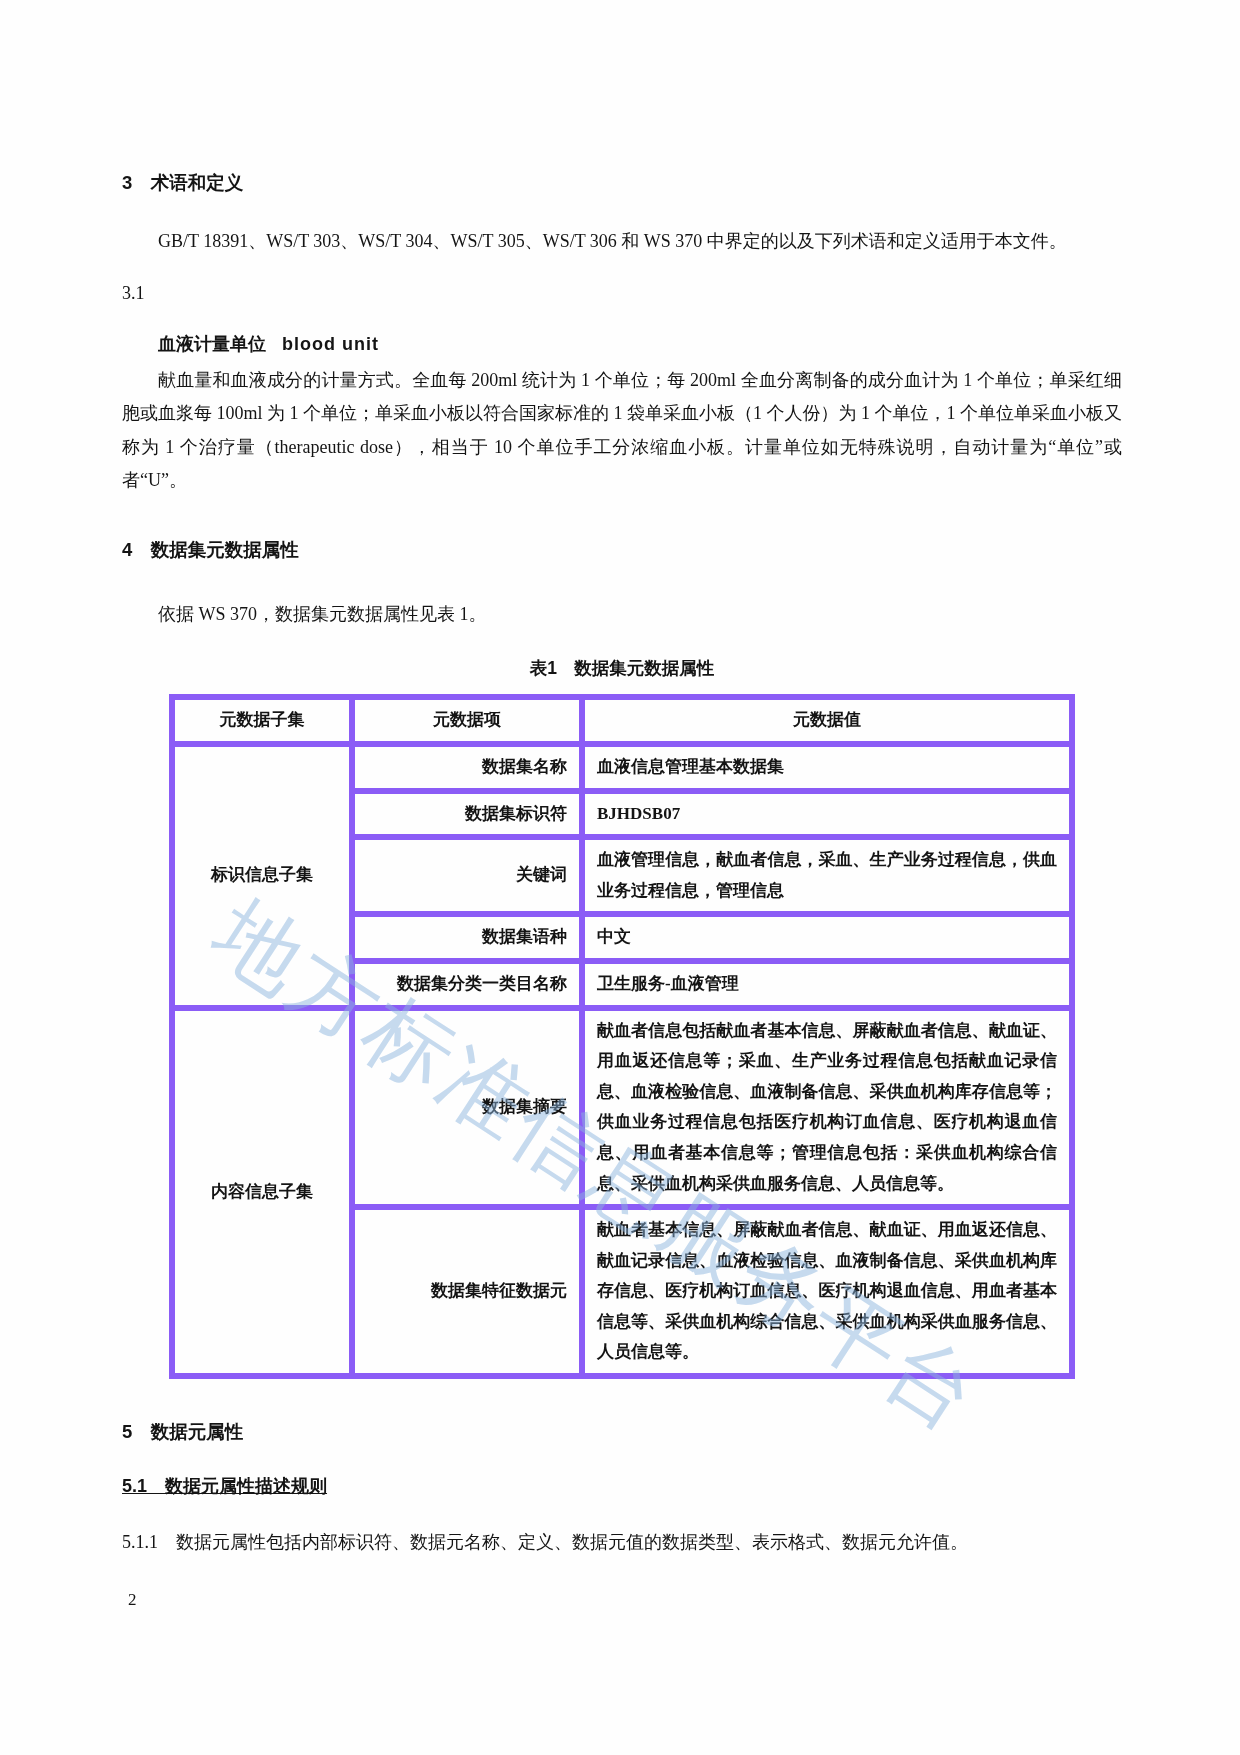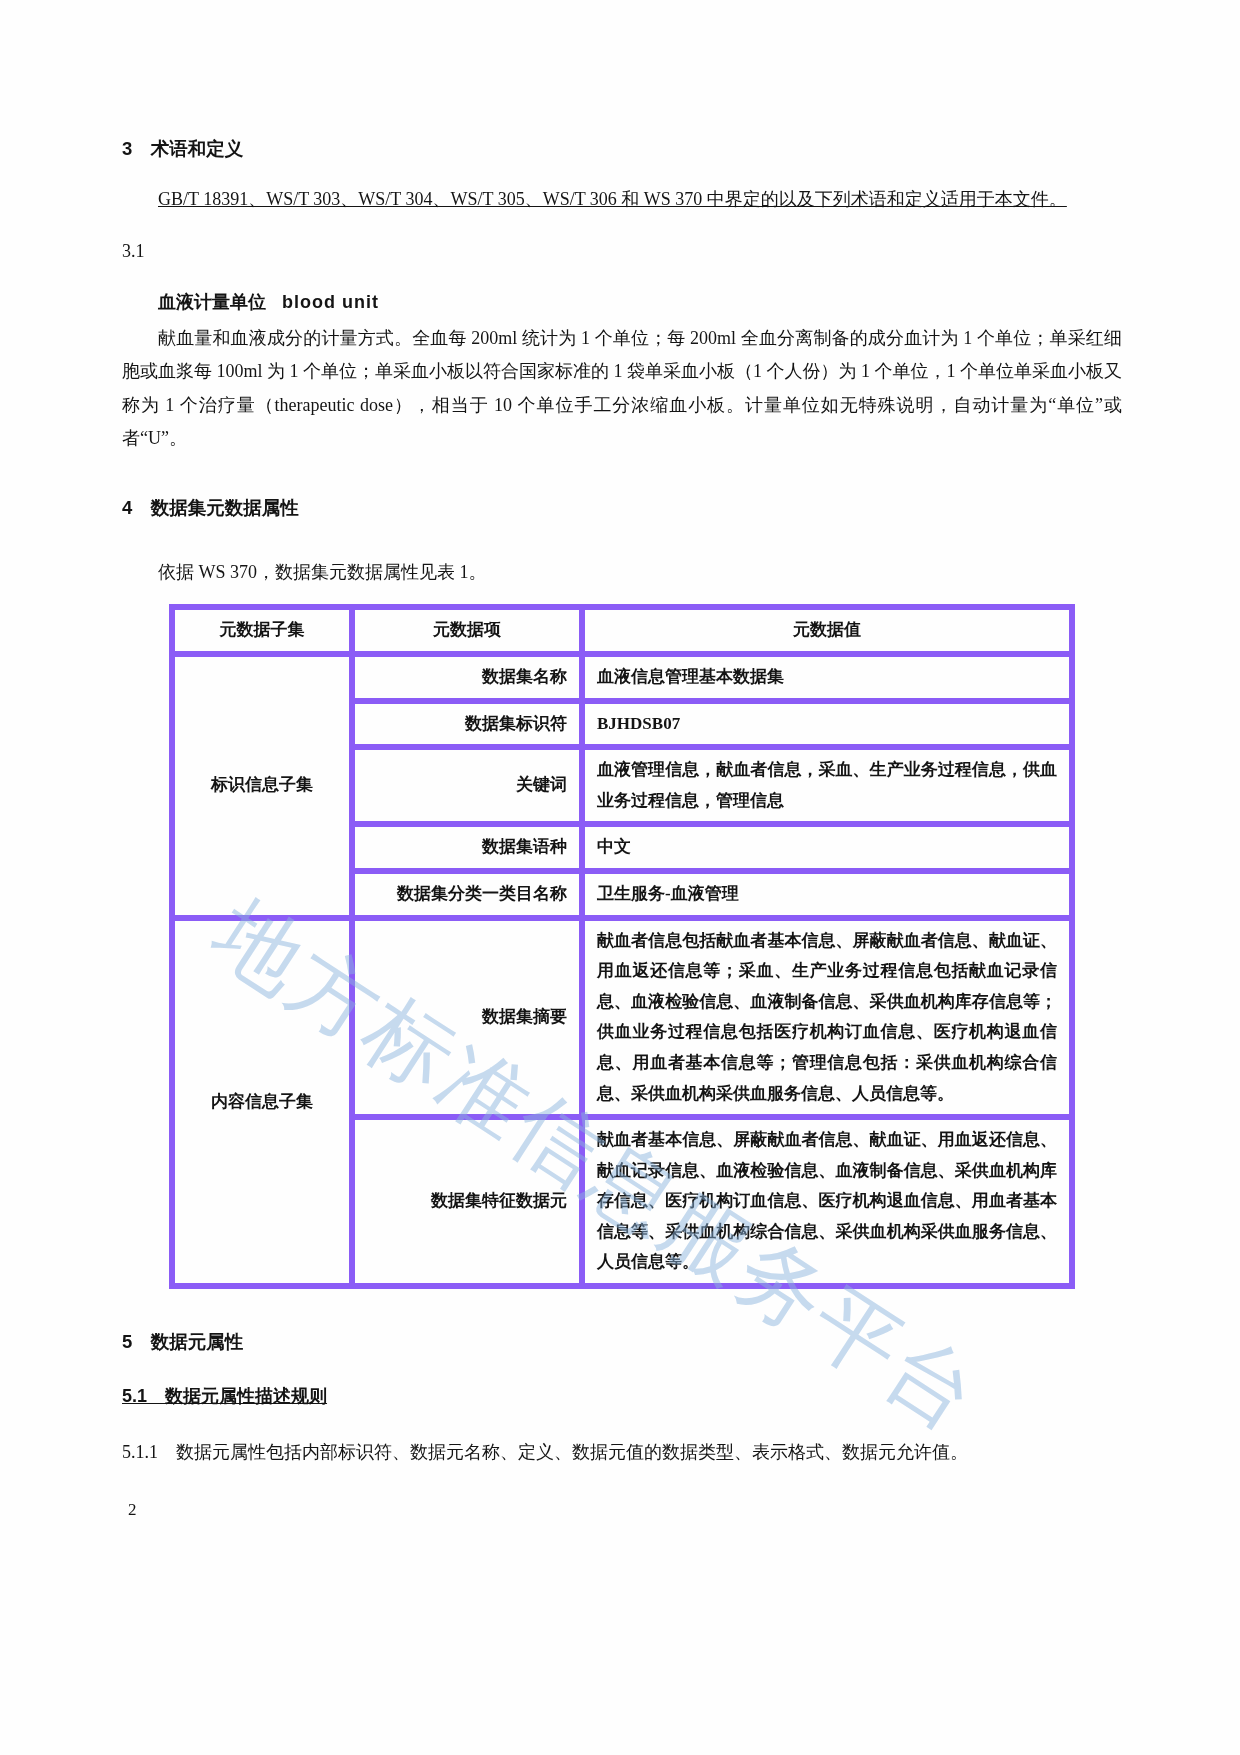--- a/index.html
+++ b/index.html
@@ -29,33 +29,33 @@
     margin: 0;
   }
 
   .h-sans {
     font-family: "Liberation Sans", "DejaVu Sans", sans-serif;
     font-weight: bold;
     font-size: 18.5px;
     margin: 0;
   }
 
-  .sec3-heading { }
+  .sec3-heading { margin-top: 34px; }
   .sec4-heading { margin-top: 40px; }
   .sec5-heading { margin-top: 40px; }
   .sec51-heading { margin-top: 30px; font-size: 18px; text-decoration: underline; }
 
   .para {
     margin: 0;
     line-height: 2.0;
     text-align: justify;
   }
   .indent { text-indent: 2em; }
 
-  .sec3-intro { margin-top: 20px; text-decoration: underline; }
+  .sec3-intro { margin-top: 28px; }
   .clause-number { margin-top: 20px; line-height: 1.6; }
 
   .term-line {
     margin: 20px 0 0 0;
     text-indent: 2em;
     font-family: "Liberation Sans", "DejaVu Sans", sans-serif;
     font-weight: bold;
     font-size: 18px;
     line-height: 1.8;
   }
@@ -133,20 +133,21 @@
     <p class="term-line">
       <span>血液计量单位</span><span class="term-en">blood unit</span>
     </p>
 
     <p class="para indent definition">献血量和血液成分的计量方式。全血每 200ml 统计为 1 个单位；每 200ml 全血分离制备的成分血计为 1 个单位；单采红细胞或血浆每 100ml 为 1 个单位；单采血小板以符合国家标准的 1 袋单采血小板（1 个人份）为 1 个单位，1 个单位单采血小板又称为 1 个治疗量（therapeutic dose），相当于 10 个单位手工分浓缩血小板。计量单位如无特殊说明，自动计量为“单位”或者“U”。</p>
 
     <h2 class="h-sans sec4-heading">4　数据集元数据属性</h2>
 
     <p class="para indent sec4-intro">依据 WS 370，数据集元数据属性见表 1。</p>
 
+    <p class="table-caption">表1　数据集元数据属性</p>
 
     <table class="meta-table">
       <colgroup>
           <col class="c1">
           <col class="c2">
           <col class="c3">
         </colgroup>
       <thead>
         <tr>
           <th>元数据子集</th>

